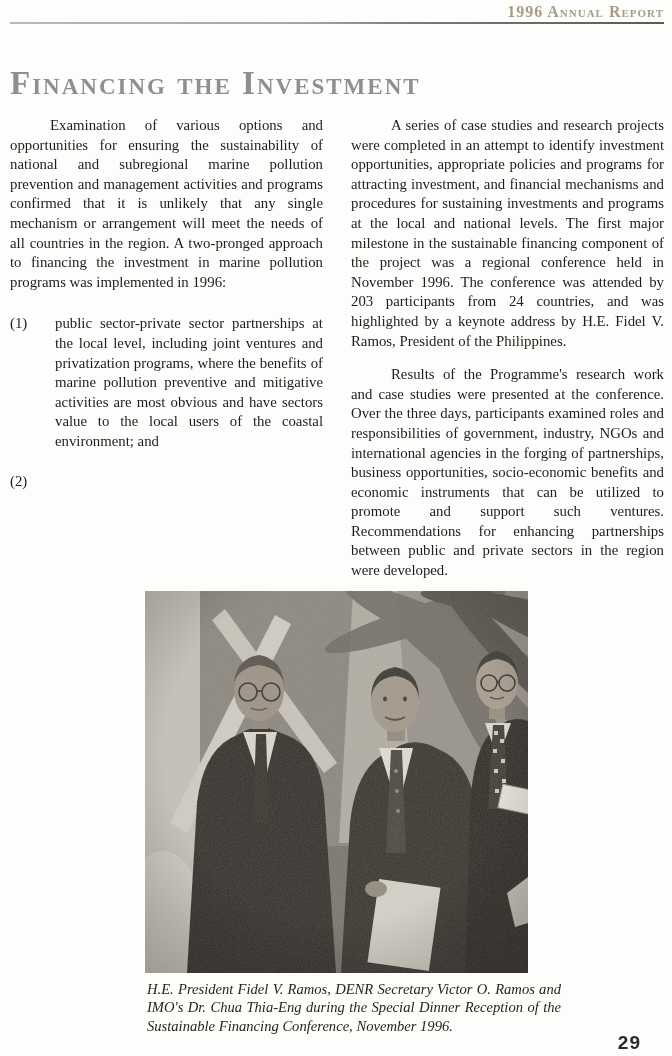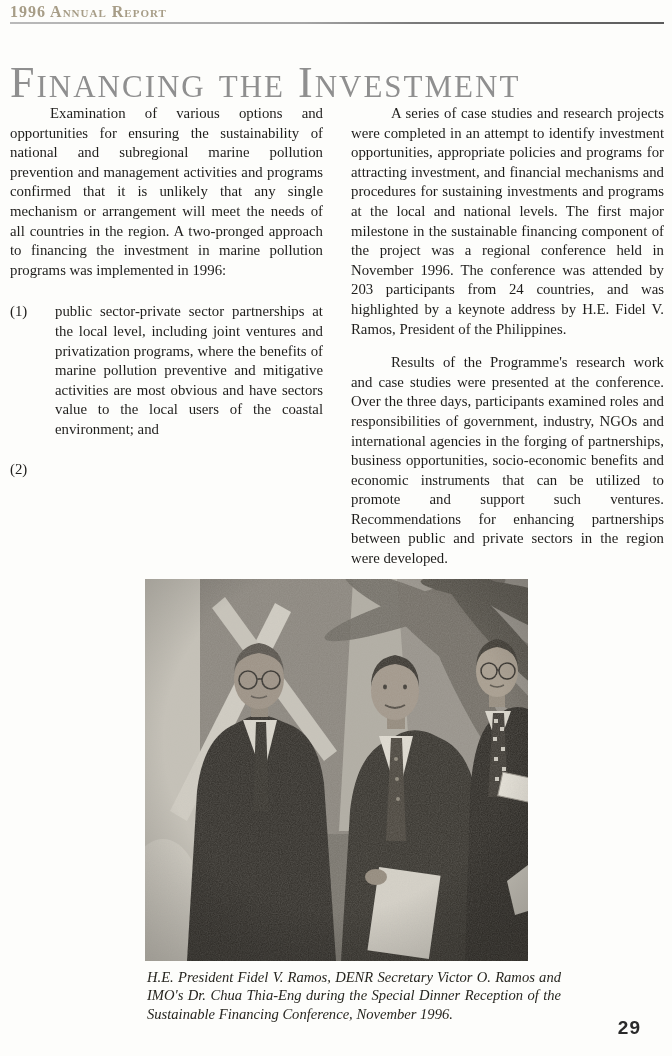--- a/index.html
+++ b/index.html
@@ -8,47 +8,47 @@
     width:672px;height:1056px;
     margin:0 auto;
     background:#fdfdfb;
     font-family:"Liberation Serif","DejaVu Serif",serif;
     color:#1e1d1b;
     overflow:hidden;
     box-sizing:border-box;
     padding:4px 8px 0 10px;
   }
   .report-header{
-    text-align:left;
+    text-align:right;
     font-variant:small-caps;
     font-weight:700;
     font-size:16px;
     letter-spacing:1px;
     color:#a79d87;
     line-height:16px;
     padding-right:0px;
   }
   .header-rule{
     height:2px;
     margin-top:2px;
     background:linear-gradient(to right,#b9b9b9,#a5a5a5 45%,#7a7a7a 62%,#5b5b5b 100%);
   }
   .page-title{
     margin:42px 0 0 0;
     font-variant:small-caps;
-    font-weight:400;
-    font-size:44px;
+    font-weight:700;
+    font-size:33px;
     letter-spacing:2px;
     color:#8f8f8f;
     line-height:34px;
   }
   .columns{
     display:flex;
     gap:28px;
-    margin-top:4px;
+    margin-top:16px;
   }
   .col{
     width:316px;
     font-size:14.8px;
     line-height:19.6px;
     text-align:justify;
   }
   .col p{margin:0;}
   .indent{text-indent:40px;}
   .col-left p.first{margin-bottom:22px;}
@@ -78,21 +78,21 @@
     margin:7px 2px 0 2px;
     width:414px;
     font-style:italic;
     font-size:14.6px;
     line-height:18.6px;
     text-align:justify;
     color:#26251f;
   }
   .page-number{
     position:absolute;
-    right:31px;bottom:17px;
+    right:31px;bottom:2px;
     font-family:"Liberation Sans","DejaVu Sans",sans-serif;
     font-weight:700;
     font-size:19px;
     color:#2a2a2a;
     letter-spacing:1px;
   }
 </style>
 </head>
 <body>
 

